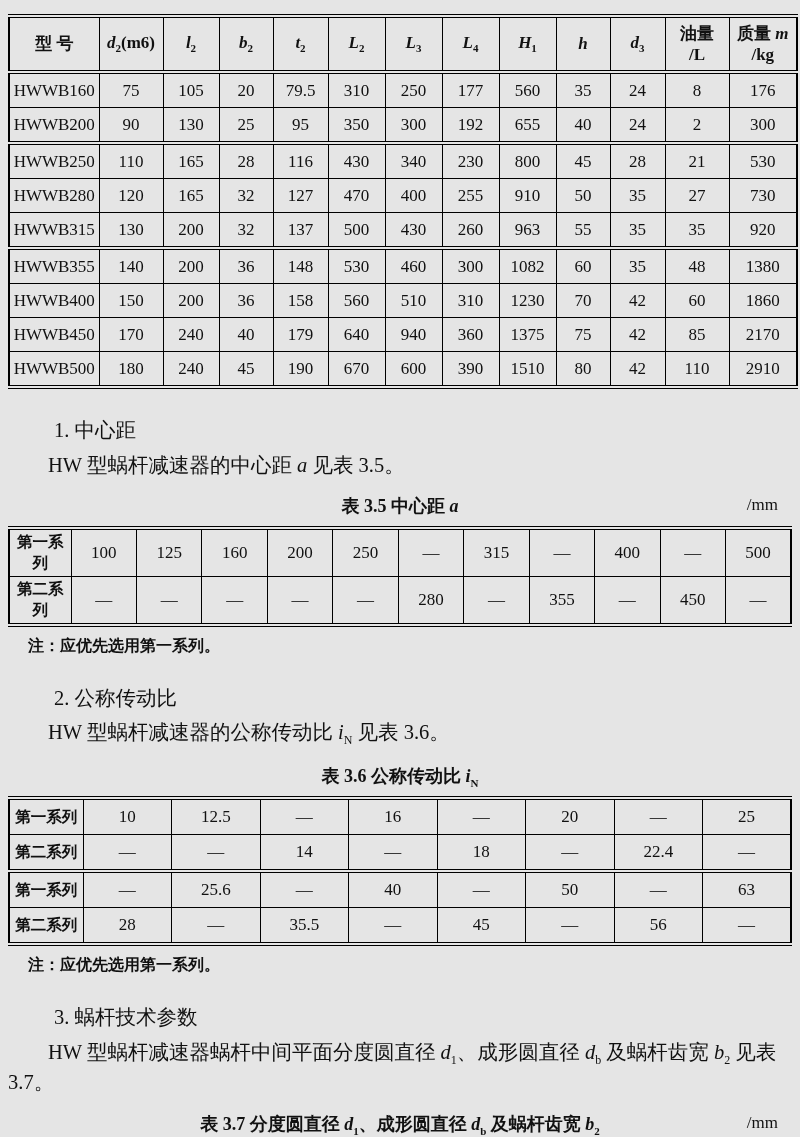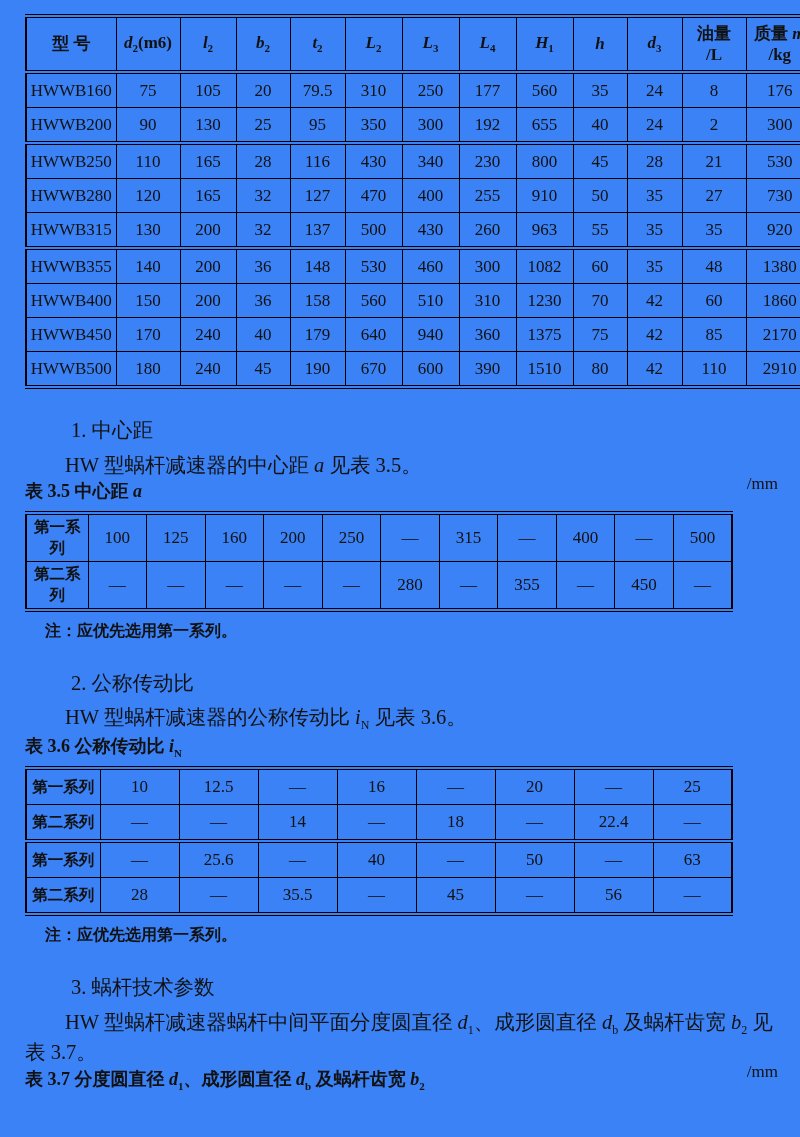--- a/index.html
+++ b/index.html
@@ -1,27 +1,27 @@
 <!DOCTYPE html>
 <html><head>
 <meta charset="utf-8">
 <style>
   html,body{margin:0;padding:0;background:#fff;}
   .page{
     position:relative;
     width:800px;height:1137px;
-    background:#3b82f6;color:#111;
+    background:#e5e5e5;color:#111;
     font-family:"Liberation Serif","DejaVu Serif",serif;
     overflow:hidden;
     box-sizing:border-box;
-    padding:14px 8px 0 25px;
+    padding:14px 8px 0 8px;
   }
   
   table.tbl{
-    width:708px;
+    width:784px;
     border-collapse:collapse;
     table-layout:fixed;
     border-left:2px solid #000;
     border-right:2px solid #000;
     border-top:4px double #000;
     border-bottom:4px double #000;
   }
   table.tbl th, table.tbl td{
     border:1.5px solid #000;
     text-align:center;
@@ -55,28 +55,28 @@
   .body-par{
     font-size:20.5px;line-height:1.38;
     margin:8px 0 0 0;text-indent:40px;
   }
   .body-par i{font-style:italic;}
   .body-par sub{font-size:12px;}
   .note{
     font-size:16px;margin:9px 0 0 0;padding-left:20px;font-weight:700;
   }
   .caprow{
-    position:relative;height:24px;
-    text-align:left;
+    position:relative;height:24px;margin-top:15px;
+    text-align:center;
   }
   .cap{font-weight:bold;font-size:18px;}
   .cap i{font-style:italic;}
   .cap sub{font-size:11px;font-weight:bold;}
   .unit{
-    position:absolute;right:14px;bottom:9px;
+    position:absolute;right:14px;bottom:3px;
     font-size:17px;font-weight:normal;
   }
   .mt8{margin-top:8px;}
 </style>
 </head>
 <body>
 
 <div class="page">
 
   <table class="tbl" id="tbl-main">

